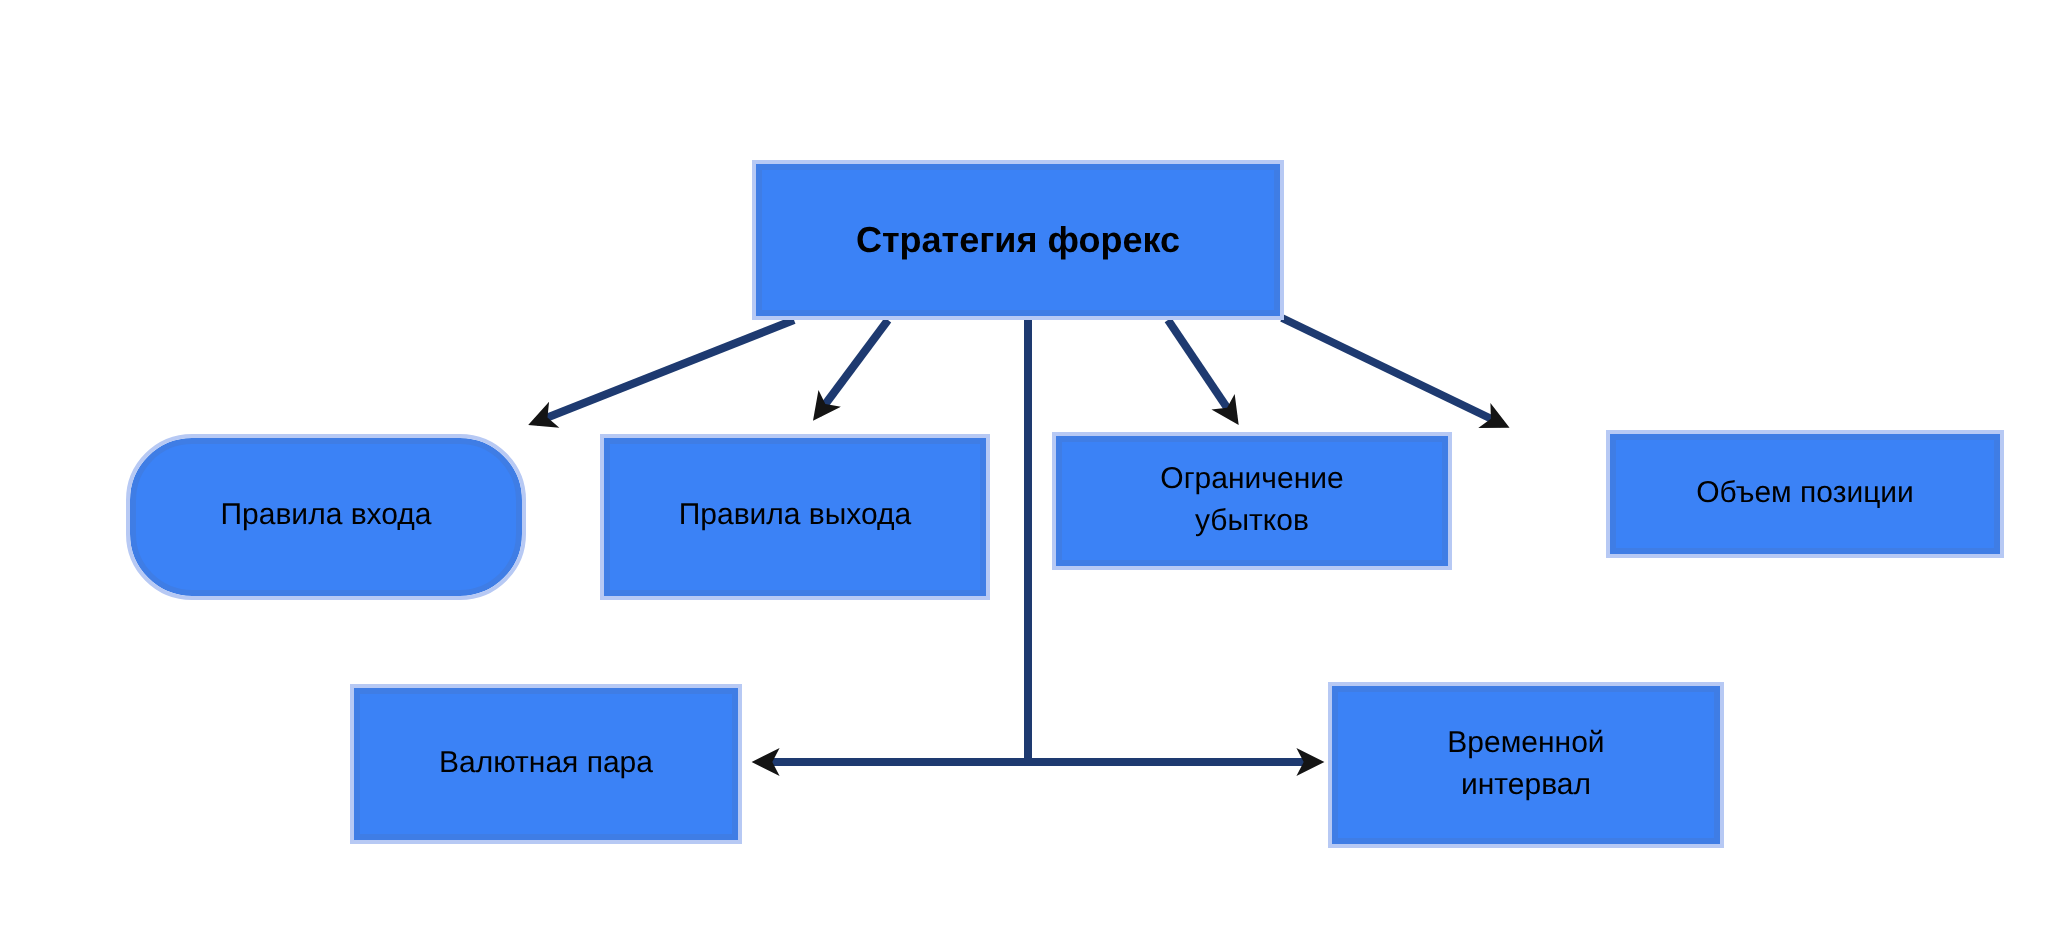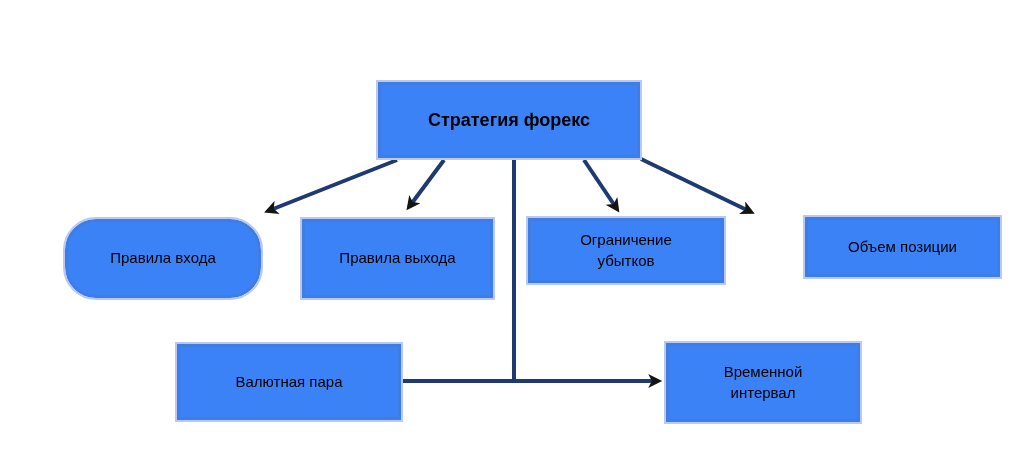--- a/index.html
+++ b/index.html
@@ -45,21 +45,21 @@
   }
   .node.wrap .label {
     max-width: 120px;
   }
   
   #node-strategy      { left: 378px; top:  82px; width: 262px; height: 76px; }
   #node-entry-rules   { left:  65px; top: 219px; width: 196px; height: 79px; border-radius: 31px; }
   #node-exit-rules    { left: 302px; top: 219px; width: 191px; height: 79px; }
   #node-loss-limit    { left: 528px; top: 218px; width: 196px; height: 65px; }
   #node-position-size { left: 761px; top: 217px; width: 195px; height: 60px; margin-left: 44px; }
-  #node-currency-pair { left: 177px; top: 344px; width: 224px; height: 76px; }
+  #node-currency-pair { left: 177px; top: 344px; width: 192px; height: 76px; }
   #node-time-interval { left: 666px; top: 343px; width: 194px; height: 79px; align-items: center; }
 </style>
 </head>
 <body>
 
 <div class="canvas">
 
   <svg class="edges" width="1024" height="464" viewBox="0 0 1024 464" xmlns="http://www.w3.org/2000/svg">
     <defs>
       <marker id="ah" viewBox="0 0 10 10" refX="7" refY="5" markerWidth="16" markerHeight="14" markerUnits="userSpaceOnUse" orient="auto-start-reverse">

